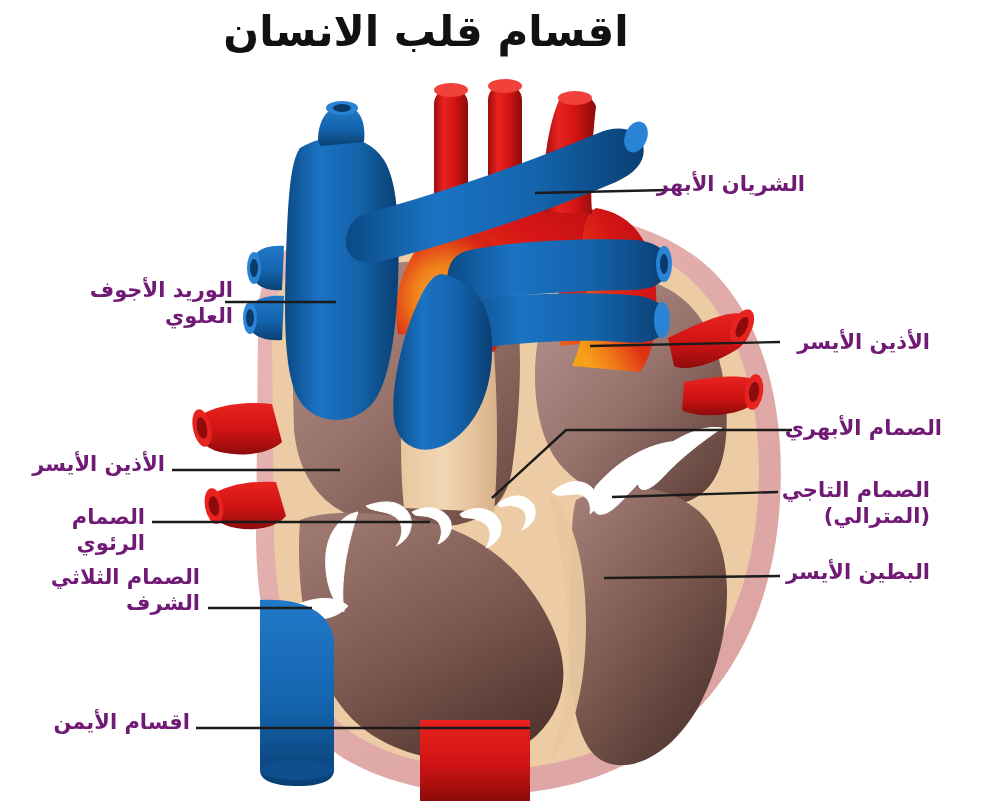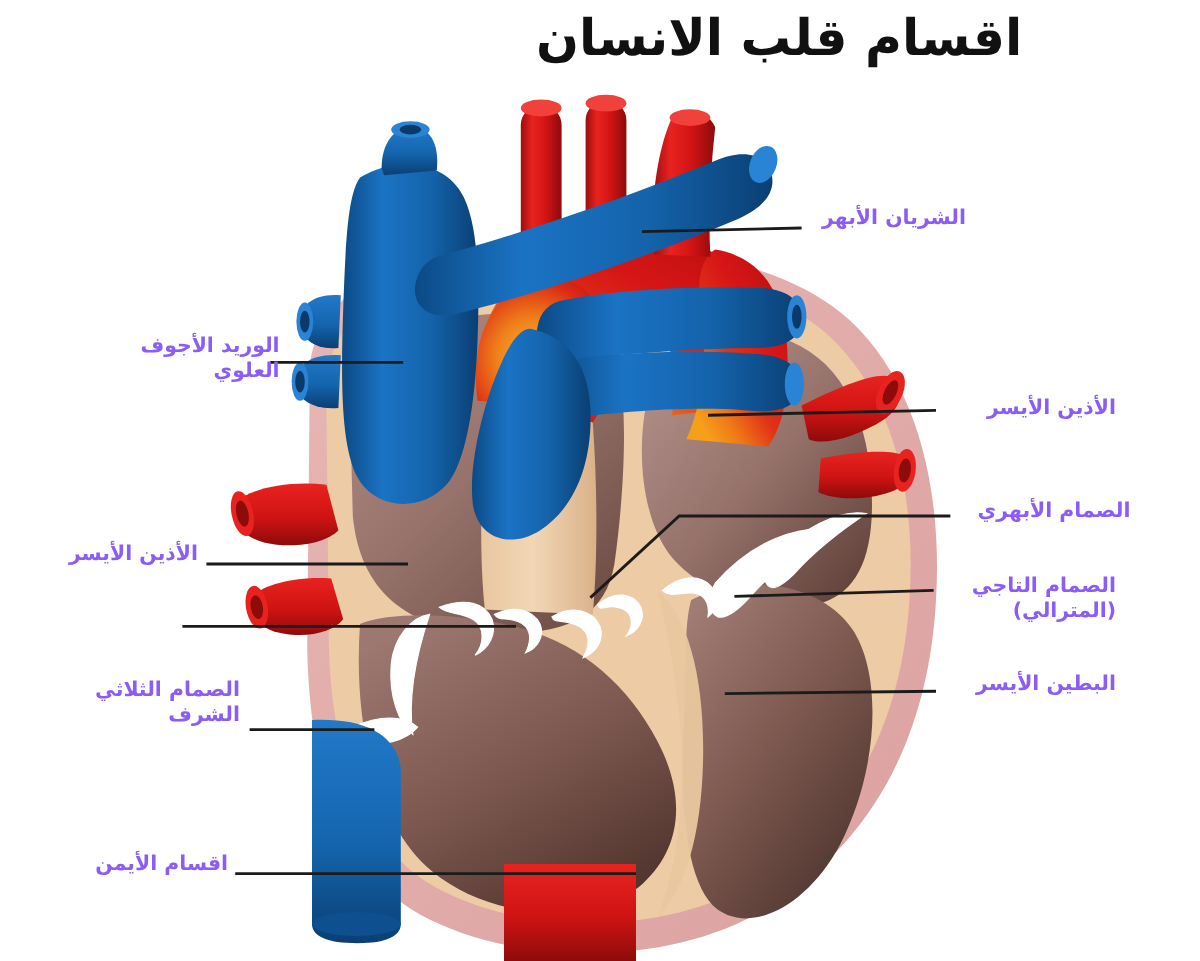--- a/index.html
+++ b/index.html
@@ -5,27 +5,28 @@
 <style>
   html,body{margin:0;padding:0;background:#ffffff;}
   body{
     width:1000px;height:801px;position:relative;overflow:hidden;
     font-family:"DejaVu Sans","Liberation Sans",sans-serif;
     background:#ffffff;
   }
   #stage{position:absolute;inset:0;width:1000px;height:801px;}
   #title{
     position:absolute;top:8px;left:0;width:852px;
+    text-align:center;
     font-size:42px;font-weight:700;color:#111111;
     direction:rtl;letter-spacing:0px;line-height:1.15;
   }
   svg#art{position:absolute;top:0;left:0;width:1000px;height:801px;}
   .lbl{
-    position:absolute;direction:rtl;color:#8b5cf6;
-    font-size:17px;font-weight:700;line-height:1.22;
+    position:absolute;direction:rtl;color:#701a75;
+    font-size:21px;font-weight:700;line-height:1.22;
     white-space:pre-line;
   }
   .lbl.right{text-align:right;}
   .leader{stroke:#1b1b1b;stroke-width:2.4;fill:none;stroke-linecap:butt;}
 </style>
 </head>
 <body>
 
 <div id="stage">
 
@@ -278,19 +279,20 @@
 
   <div class="lbl right" style="left:600px;width:330px;top:330px;">الأذين الأيسر</div>
 
   <div class="lbl right" style="left:600px;width:330px;top:560px;">البطين الأيسر</div>
 
   <div class="lbl right" style="left:600px;width:330px;top:478px;">الصمام التاجي
 (المترالي)</div>
 
   <div class="lbl right" style="left:0px;width:165px;top:452px;">الأذين الأيسر</div>
 
+  <div class="lbl right" style="left:0px;width:145px;top:505px;">الصمام الرئوي</div>
 
   <div class="lbl right" style="left:0px;width:200px;top:565px;">الصمام الثلاثي
 الشرف</div>
 
   <div class="lbl right" style="left:0px;width:190px;top:710px;">اقسام الأيمن</div>
 
 </div>
 
 </body></html>

